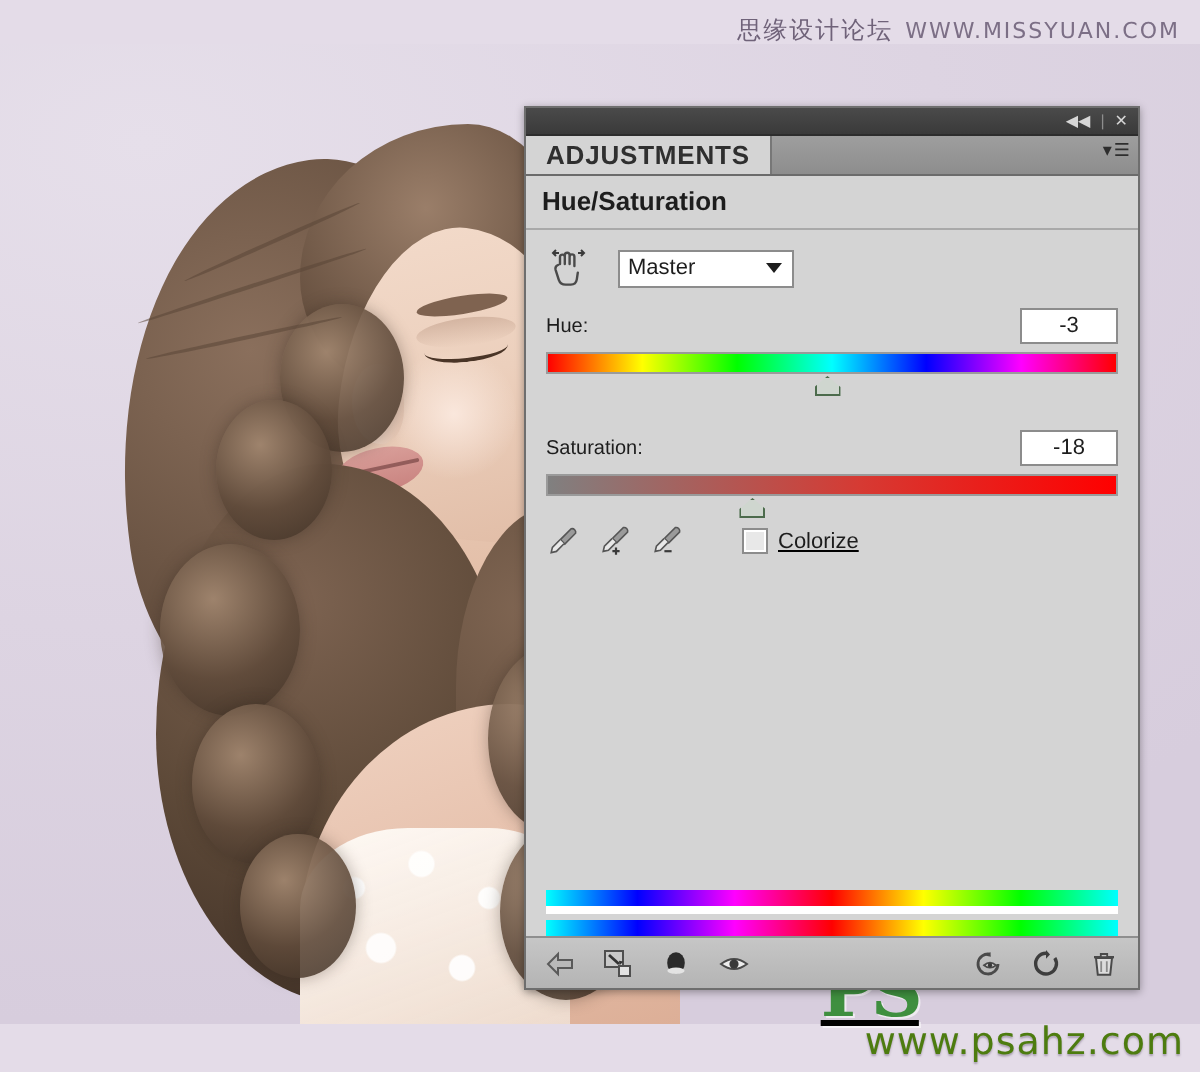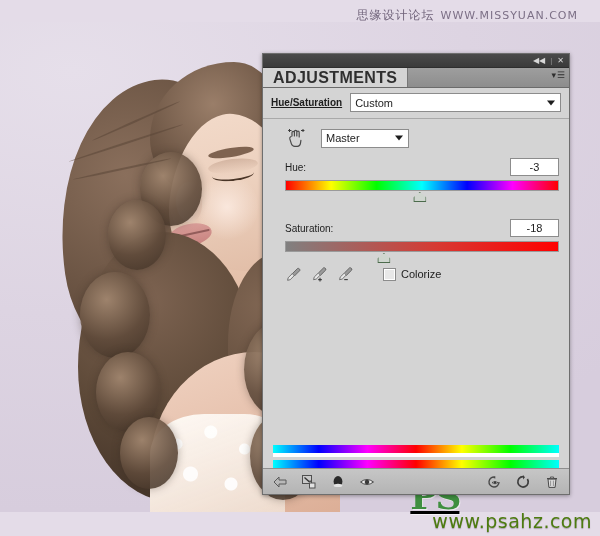--- a/index.html
+++ b/index.html
@@ -73,21 +73,21 @@
       radial-gradient(circle at 60% 70%, rgba(255,255,255,.9) 0 6px, rgba(255,255,255,0) 7px),
       linear-gradient(160deg,rgba(255,252,248,.95),rgba(240,226,214,.85));
   }
   .hairfront{position:absolute;left:228px;top:230px;width:115px;height:262px;
     border-radius:45% 25% 30% 55%/35% 25% 45% 40%;
     background:radial-gradient(circle at 30% 20%, #7f6552 0%, #5a4636 55%, #3b2d22 100%);}
   .strand{position:absolute;background:rgba(90,70,55,.55);border-radius:50%;height:2px;}
 
   
   #top-watermark{
-    position:absolute;right:22px;top:7px;
+    position:absolute;right:10px;top:7px;
     font-size:11px;letter-spacing:1px;color:#7c6f86;
     font-family:"DejaVu Sans", sans-serif;white-space:nowrap;
   }
   #top-watermark .cn{font-size:12px;margin-right:6px;color:#6f6279;}
   #logo{position:absolute;right:8px;bottom:4px;text-align:left;}
   #logo .row1{display:flex;align-items:flex-start;line-height:1;text-decoration:underline;}
   #logo .ps{
     font-family:"DejaVu Serif", serif;font-weight:bold;font-size:36px;
     color:#3f8f3f;letter-spacing:-2px;
     text-shadow:1px 1px 0 rgba(255,255,255,.6);
@@ -120,45 +120,45 @@
     font-family:"DejaVu Sans", sans-serif;
   }
   .titlebar .sep{color:#8d8d8d;font-size:8px;}
   .tabrow{
     height:19px;background:linear-gradient(#9e9e9e,#8d8d8d);
     border-bottom:1px solid #6b6b6b;display:flex;align-items:stretch;
     position:relative;
   }
   .tab{
     background:#d4d4d4;padding:0 10px;display:flex;align-items:center;
-    font-size:16px;font-weight:bold;color:#2f2f2f;letter-spacing:.4px;
+    font-size:13px;font-weight:bold;color:#2f2f2f;letter-spacing:.4px;
     border-right:1px solid #777;
   }
   .panelmenu{
     position:absolute;right:5px;top:3px;display:flex;align-items:center;gap:1px;
     color:#2e2e2e;font-size:9px;line-height:1;
   }
   .panelmenu .bars{letter-spacing:-1px;}
 
   .headrow{
     display:flex;align-items:center;padding:5px 8px 6px 8px;gap:8px;
     border-bottom:1px solid #a9a9a9;
   }
-  .headlabel{font-size:10px;font-weight:bold;color:#1d1d1d;white-space:nowrap;text-decoration:underline;}
+  .headlabel{font-size:13px;font-weight:bold;color:#1d1d1d;white-space:nowrap;}
   .combo{
     flex:1;height:17px;background:#fff;border:1px solid #8c8c8c;
     display:flex;align-items:center;padding:0 4px;position:relative;
     font-size:11px;color:#1d1d1d;
   }
   .combo .arrow{
     position:absolute;right:5px;top:50%;transform:translateY(-50%);
     width:0;height:0;border-left:4px solid transparent;border-right:4px solid transparent;
     border-top:5px solid #1d1d1d;
   }
-  .body{padding:8px 10px 0 22px;flex:1;position:relative;}
+  .body{padding:8px 10px 0 10px;flex:1;position:relative;}
 
   .masterrow{display:flex;align-items:center;gap:14px;margin-bottom:9px;}
   .handicon{width:22px;height:22px;display:block;}
   .smallcombo{
     width:78px;height:17px;background:#fff;border:1px solid #8c8c8c;
     display:flex;align-items:center;padding:0 4px;position:relative;
     font-size:11px;color:#1d1d1d;
   }
   .smallcombo .arrow{
     position:absolute;right:5px;top:50%;transform:translateY(-50%);
@@ -182,21 +182,21 @@
   .track.light{background:linear-gradient(to right,#000000 0%,#808080 50%,#ffffff 100%);}
   .thumb{
     position:absolute;top:11px;width:11px;height:8px;transform:translateX(-50%);
     background:#cfd6cf;
     border:1px solid #4c6b4c;
     clip-path:polygon(50% 0,100% 55%,100% 100%,0 100%,0 55%);
   }
 
   .droprow{display:flex;align-items:center;gap:9px;margin-top:14px;}
   .dropper{width:17px;height:17px;display:block;}
-  .colorize{display:flex;align-items:flex-start;gap:5px;margin-left:20px;}
+  .colorize{display:flex;align-items:center;gap:5px;margin-left:20px;text-decoration:underline;}
   .cbox{
     width:11px;height:11px;background:#e8e8e8;border:1px solid #8c8c8c;
     box-shadow:inset 0 0 0 1px #fff;
   }
   .cz-label{font-size:11px;color:#1d1d1d;}
 
   .spectrum{position:absolute;left:10px;right:10px;bottom:0;}
   .specbar{
     height:8px;
     background:linear-gradient(to right,
@@ -269,24 +269,20 @@
   <div class="tabrow">
     <div class="tab">ADJUSTMENTS</div>
     <div class="panelmenu">
       <span>▾</span>
       <span class="bars">☰</span>
     </div>
   </div>
 
   <div class="headrow">
     <span class="headlabel">Hue/Saturation</span>
-    <div class="combo">
-      <span>Custom</span>
-      <span class="arrow"></span>
-    </div>
   </div>
 
   <div class="body">
 
     <div class="masterrow">
       <span class="handicon">
         <svg viewBox="0 0 22 22" width="22" height="22">
           <path d="M7 9 V5.5 a1.2 1.2 0 0 1 2.4 0 V9 M9.4 9 V4.6 a1.2 1.2 0 0 1 2.4 0 V9
                    M11.8 9 V5.4 a1.2 1.2 0 0 1 2.4 0 V10
                    M6 9.5 q-1.6 .6 -1.2 2.4 l1.6 5 q.8 2.4 3.4 2.4 h2.6 q2.6 0 3-2.6 l.5-3.4" fill="none" stroke="#4a4a4a" stroke-width="1.2" stroke-linecap="round" stroke-linejoin="round"></path>

